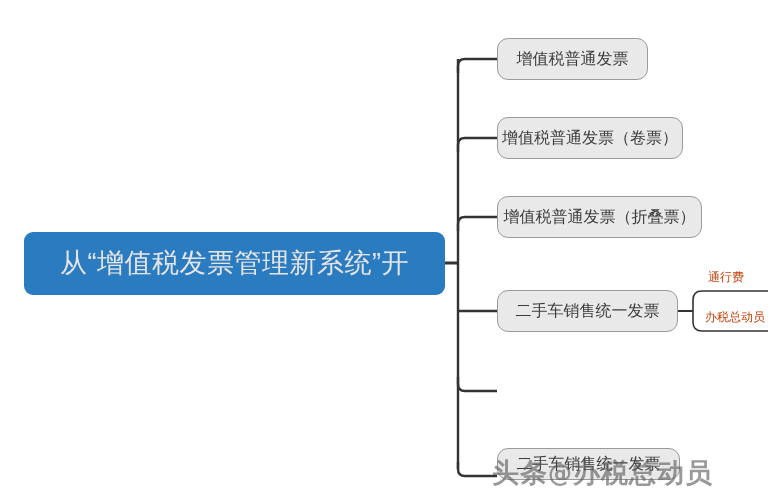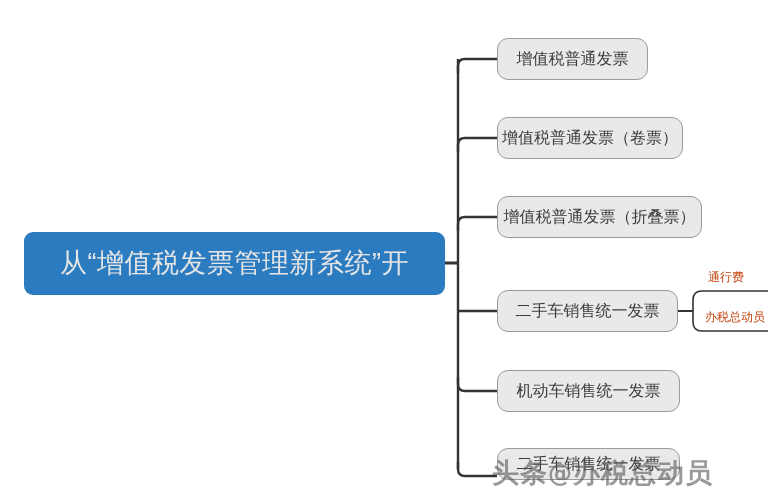--- a/index.html
+++ b/index.html
@@ -142,23 +142,20 @@
   </div>
 
   <div class="branch-node" style="left:497px; top:290px; width:181px; height:42px;">
     <span class="branch-node-label">二手车销售统一发票</span>
   </div>
 
   <span class="leaf-label" style="left:708px; top:271px;">通行费</span>
 
   <span class="leaf-label" style="left:705px; top:311px;">办税总动员</span>
 
-  <div class="branch-node" style="left:497px; top:370px; width:183px; height:42px;">
-    <span class="branch-node-label">机动车销售统一发票</span>
-  </div>
 
   <div class="branch-node" style="left:497px; top:448px; width:183px; height:32px;">
     <span class="branch-node-label">二手车销售统一发票</span>
   </div>
 
   <div class="watermark">
     <span>头条</span><span class="wm-at">@</span><span>办税总动员</span>
   </div>
 
 </div>

